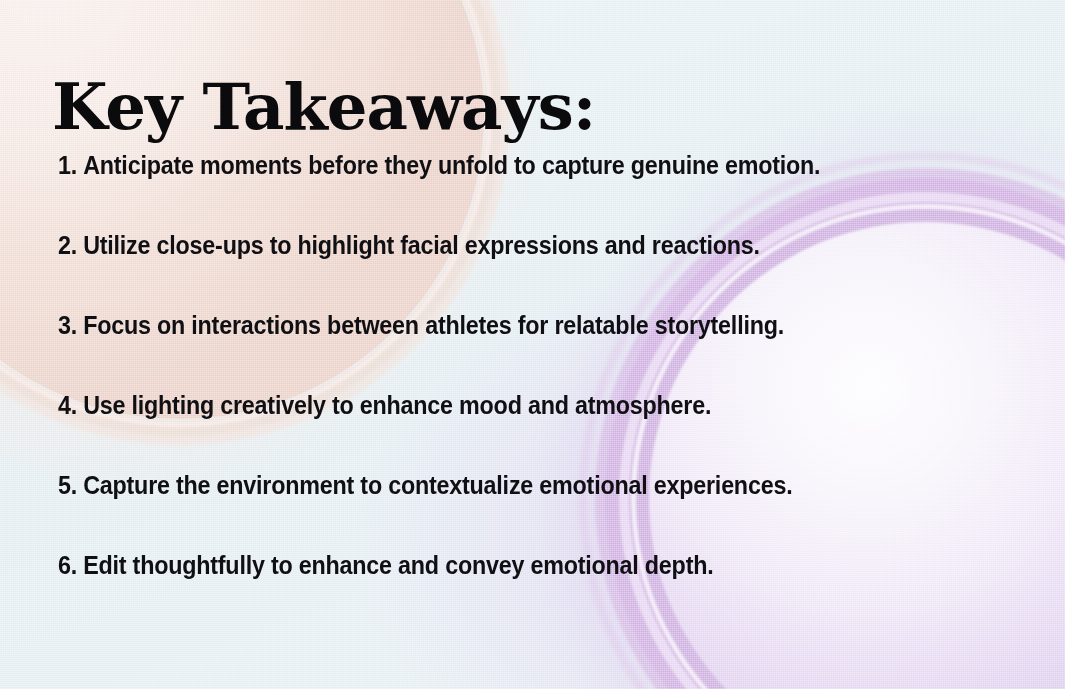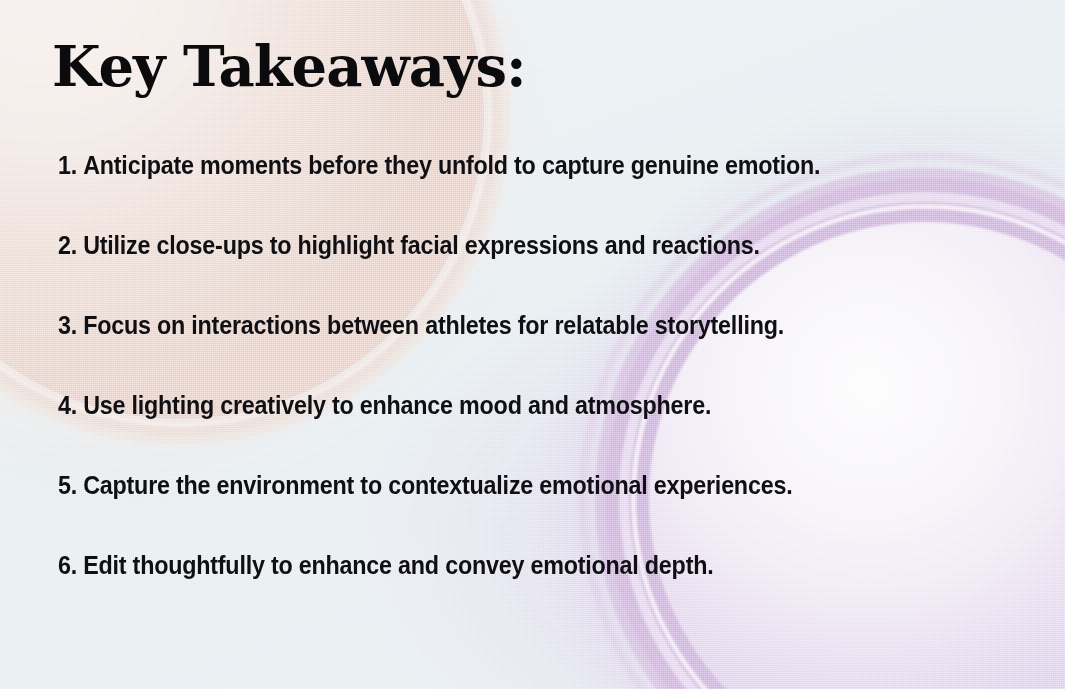--- a/index.html
+++ b/index.html
@@ -157,24 +157,24 @@
 
   
   #content {
     position: absolute;
     inset: 0;
   }
 
   #title {
     position: absolute;
     left: 52px;
-    top: 0;
+    top: 32px;
     font-family: "DejaVu Serif", "Liberation Serif", serif;
     font-weight: 700;
-    font-size: 56px;
+    font-size: 64px;
     line-height: 1;
     letter-spacing: -1px;
     color: #0b0b0d;
     white-space: nowrap;
   }
 
   #takeaway-list {
     position: absolute;
     left: 58px;
     top: 152px;

